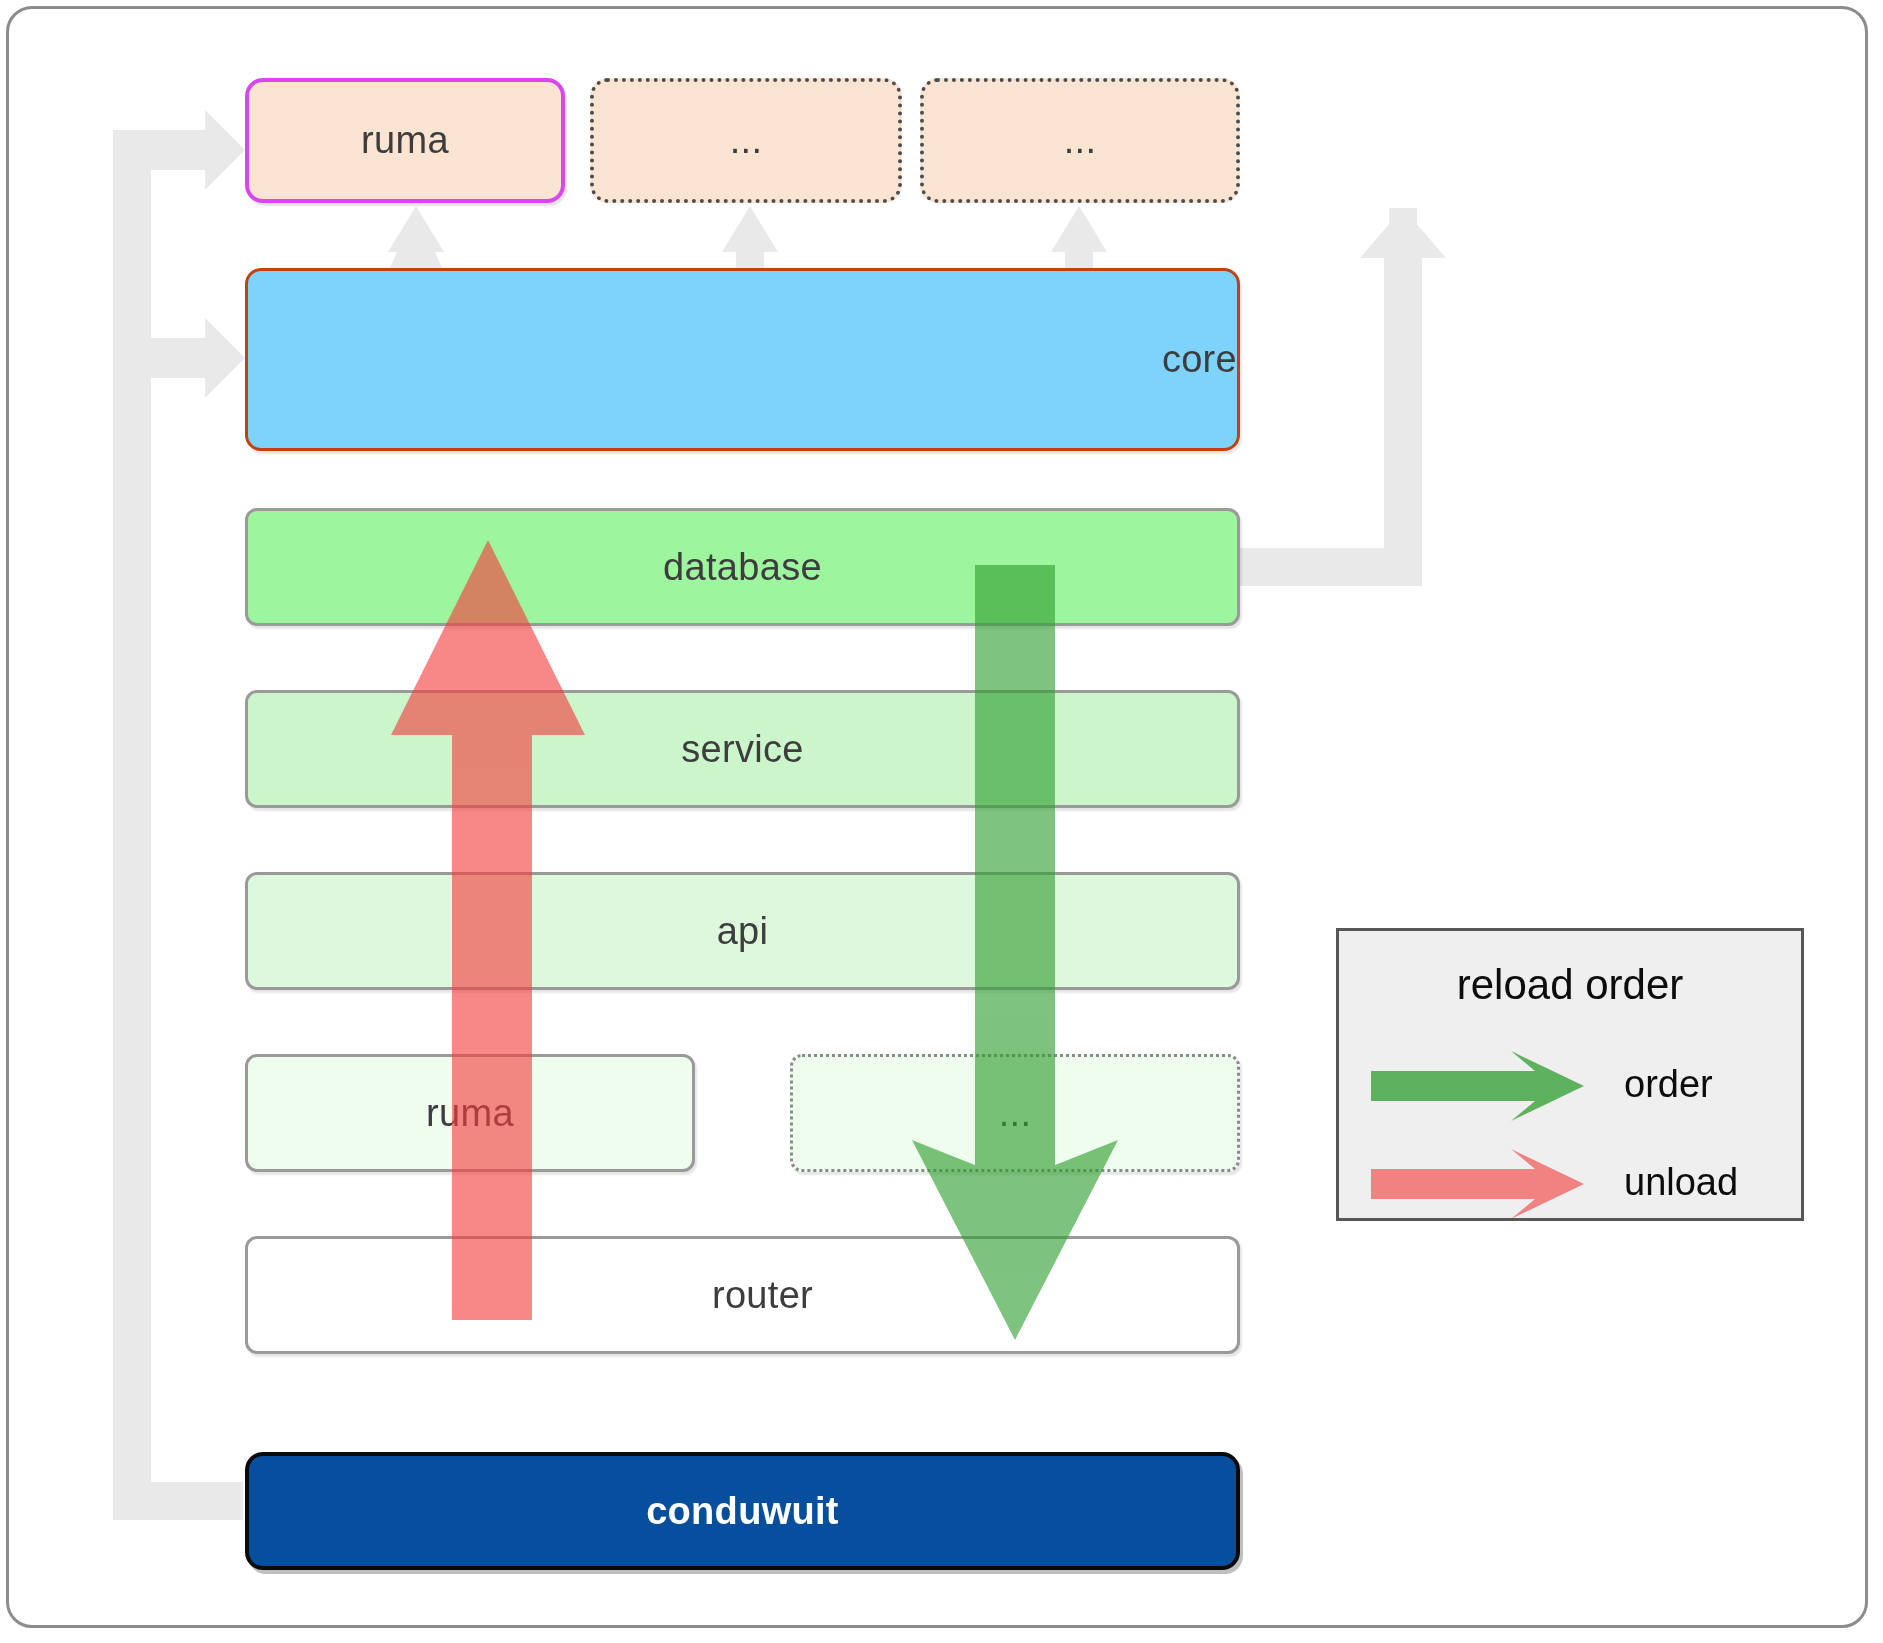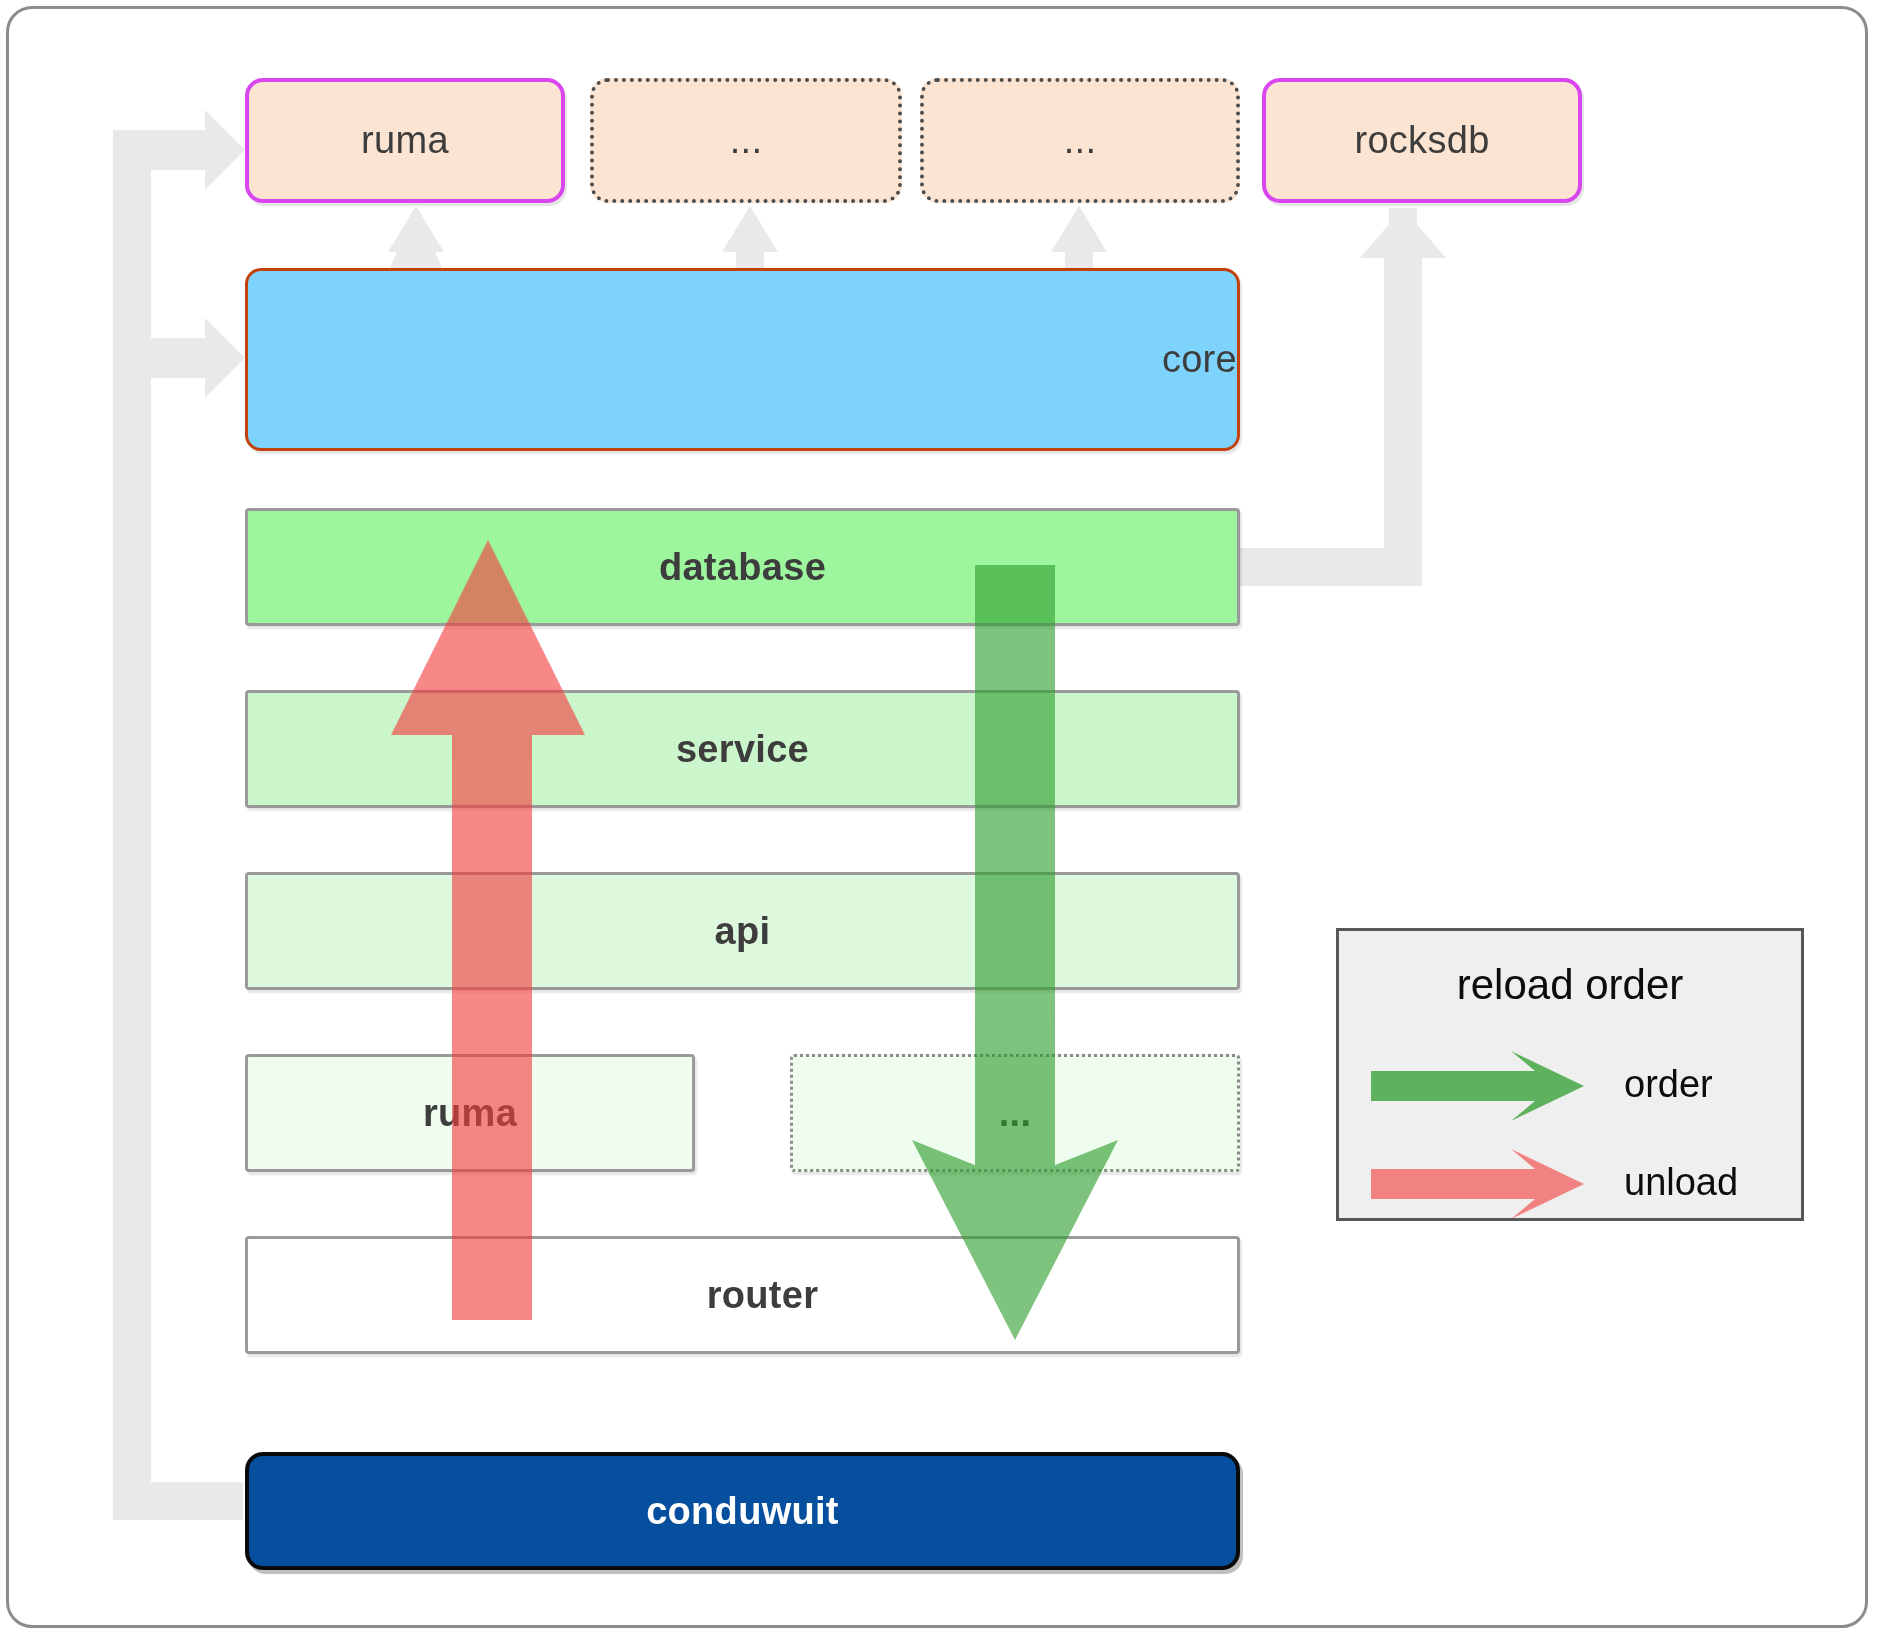--- a/index.html
+++ b/index.html
@@ -58,23 +58,22 @@
   .core-box {
     background: #7dd3fc;
     border: 3px solid #c2410c;
     border-radius: 16px;
     box-shadow: 2px 3px 2px rgba(0,0,0,0.10);
     justify-content: flex-end;
   }
   
   .layer {
     border: 3px solid #9a9a9a;
-    border-radius: 4px;
+    border-radius: 12px;
     box-shadow: 2px 3px 2px rgba(0,0,0,0.10);
-    font-weight: bold;
   }
   .layer.dotted { border: 3px dotted #8a8a8a; }
 
   
   .root-box {
     background: #064f9e;
     border: 4px solid #0a0a0a;
     border-radius: 18px;
     color: #ffffff;
     font-weight: bold;
@@ -174,23 +173,20 @@
   </div>
 
   <div class="node crate dotted" style="left:590px; top:78px; width:312px; height:125px;">
     <span class="label">...</span>
   </div>
 
   <div class="node crate dotted" style="left:920px; top:78px; width:320px; height:125px;">
     <span class="label">...</span>
   </div>
 
-  <div class="node crate" style="left:1262px; top:78px; width:320px; height:125px;">
-    <span class="label">rocksdb</span>
-  </div>
 
   <div class="node core-box" style="left:245px; top:268px; width:995px; height:183px;">
     <span class="label">core</span>
   </div>
 
   <div class="node layer" style="left:245px; top:508px; width:995px; height:118px; background:#9df59d;">
     <span class="label">database</span>
   </div>
 
   <div class="node layer" style="left:245px; top:690px; width:995px; height:118px; background:#cbf5cb;">

